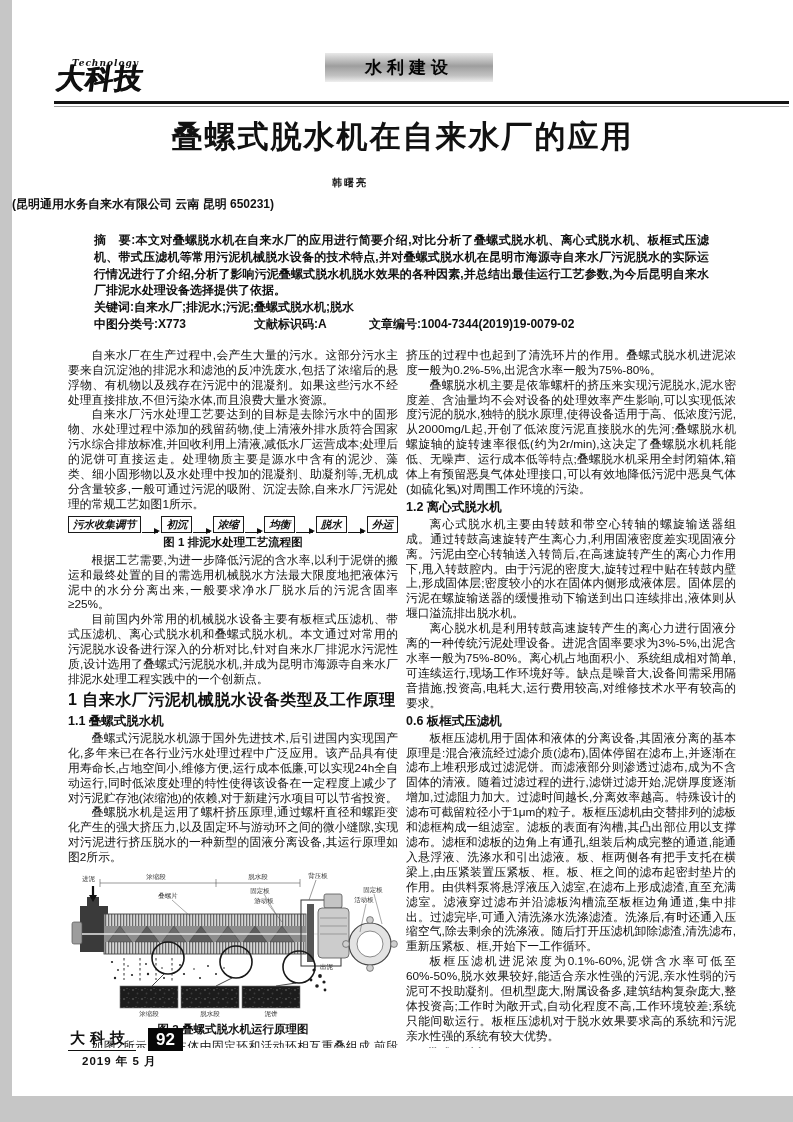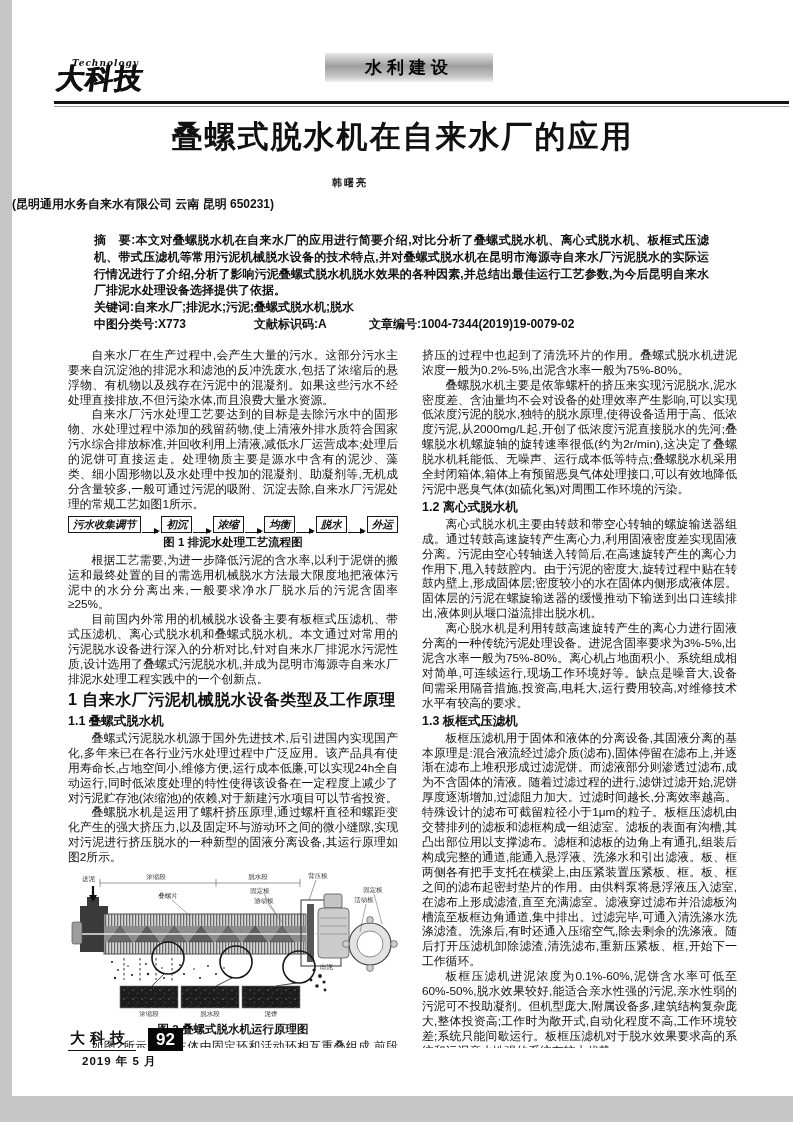--- a/index.html
+++ b/index.html
@@ -31,21 +31,21 @@
   .main{position:absolute;left:56px;top:232px;width:669px;}
   .abstract-block{padding:0 28px 0 26px;font-weight:600;}
   .abstract-block p{margin:0;font-size:12px;line-height:16.8px;text-align:justify;}
   .abs-text{text-indent:0;}
   .lbl{font-weight:800;}
   .cls-row{display:flex;margin-top:1px;}
   .cls-row span{font-weight:800;}
   .cls-clc{width:160px;}
   .cls-code{width:115px;}
   
-  .columns{display:flex;gap:24px;margin-top:15px;height:700px;overflow:hidden;}
+  .columns{display:flex;gap:8px;margin-top:15px;height:700px;overflow:hidden;}
   .col{width:330px;}
   .col p{margin:0;font-size:11.8px;line-height:14.9px;text-align:justify;}
   .col p.indent{text-indent:2em;}
   h2.sec{font-size:16px;font-weight:800;margin:3px 0 2px 0;letter-spacing:0.5px;}
   h3.sub{font-size:12.5px;font-weight:800;margin:2px 0 1px 0;}
   
   .fig1{margin:4px 0 3px 0;}
   .fig1-row{display:flex;align-items:flex-end;width:100%;font-style:italic;}
   .fig1-box{border:1.3px solid #1a1a1a;font-size:10.5px;font-weight:700;padding:1px 4px;white-space:nowrap;line-height:13px;}
   .fig1-arrow{flex:1;height:1.2px;background:#111;position:relative;min-width:12px;margin:0 3px 0 1px;}
@@ -241,21 +241,21 @@
 
         <p class="indent">如图2所示,叠螺主体由固定环和活动环相互重叠组成,前段为浓缩过滤。后段为挤压出泥。螺旋轴贯穿其中并带动环片中的活动环转动从而达到逐步脱水的目的,螺旋轴的间隙不断减小,使得其中压力不断增强,最后使其充分脱水。达到降低含水量出泥的目标,同时在环片转动</p>
       </div>
 
       <div class="col">
         <p>挤压的过程中也起到了清洗环片的作用。叠螺式脱水机进泥浓度一般为0.2%-5%,出泥含水率一般为75%-80%。</p>
         <p class="indent">叠螺脱水机主要是依靠螺杆的挤压来实现污泥脱水,泥水密度差、含油量均不会对设备的处理效率产生影响,可以实现低浓度污泥的脱水,独特的脱水原理,使得设备适用于高、低浓度污泥,从2000mg/L起,开创了低浓度污泥直接脱水的先河;叠螺脱水机螺旋轴的旋转速率很低(约为2r/min),这决定了叠螺脱水机耗能低、无噪声、运行成本低等特点;叠螺脱水机采用全封闭箱体,箱体上有预留恶臭气体处理接口,可以有效地降低污泥中恶臭气体(如硫化氢)对周围工作环境的污染。</p>
         <h3 class="sub">1.2  离心式脱水机</h3>
         <p class="indent">离心式脱水机主要由转鼓和带空心转轴的螺旋输送器组成。通过转鼓高速旋转产生离心力,利用固液密度差实现固液分离。污泥由空心转轴送入转筒后,在高速旋转产生的离心力作用下,甩入转鼓腔内。由于污泥的密度大,旋转过程中贴在转鼓内壁上,形成固体层;密度较小的水在固体内侧形成液体层。固体层的污泥在螺旋输送器的缓慢推动下输送到出口连续排出,液体则从堰口溢流排出脱水机。</p>
         <p class="indent">离心脱水机是利用转鼓高速旋转产生的离心力进行固液分离的一种传统污泥处理设备。进泥含固率要求为3%-5%,出泥含水率一般为75%-80%。离心机占地面积小、系统组成相对简单,可连续运行,现场工作环境好等。缺点是噪音大,设备间需采用隔音措施,投资高,电耗大,运行费用较高,对维修技术水平有较高的要求。</p>
-        <h3 class="sub">1.3  板框式压滤机</h3>
+        <h3 class="sub">0.6  板框式压滤机</h3>
         <p class="indent">板框压滤机用于固体和液体的分离设备,其固液分离的基本原理是:混合液流经过滤介质(滤布),固体停留在滤布上,并逐渐在滤布上堆积形成过滤泥饼。而滤液部分则渗透过滤布,成为不含固体的清液。随着过滤过程的进行,滤饼过滤开始,泥饼厚度逐渐增加,过滤阻力加大。过滤时间越长,分离效率越高。特殊设计的滤布可截留粒径小于1μm的粒子。板框压滤机由交替排列的滤板和滤框构成一组滤室。滤板的表面有沟槽,其凸出部位用以支撑滤布。滤框和滤板的边角上有通孔,组装后构成完整的通道,能通入悬浮液、洗涤水和引出滤液。板、框两侧各有把手支托在横梁上,由压紧装置压紧板、框。板、框之间的滤布起密封垫片的作用。由供料泵将悬浮液压入滤室,在滤布上形成滤渣,直至充满滤室。滤液穿过滤布并沿滤板沟槽流至板框边角通道,集中排出。过滤完毕,可通入清洗涤水洗涤滤渣。洗涤后,有时还通入压缩空气,除去剩余的洗涤液。随后打开压滤机卸除滤渣,清洗滤布,重新压紧板、框,开始下一工作循环。</p>
         <p class="indent">板框压滤机进泥浓度为0.1%-60%,泥饼含水率可低至60%-50%,脱水效果较好,能适合亲水性强的污泥,亲水性弱的污泥可不投助凝剂。但机型庞大,附属设备多,建筑结构复杂庞大,整体投资高;工作时为敞开式,自动化程度不高,工作环境较差;系统只能间歇运行。板框压滤机对于脱水效果要求高的系统和污泥亲水性强的系统有较大优势。</p>
         <h3 class="sub">1.4  带式压滤机</h3>
 
       </div>
 
     </div>
   </div>
 
   <div class="footer">

